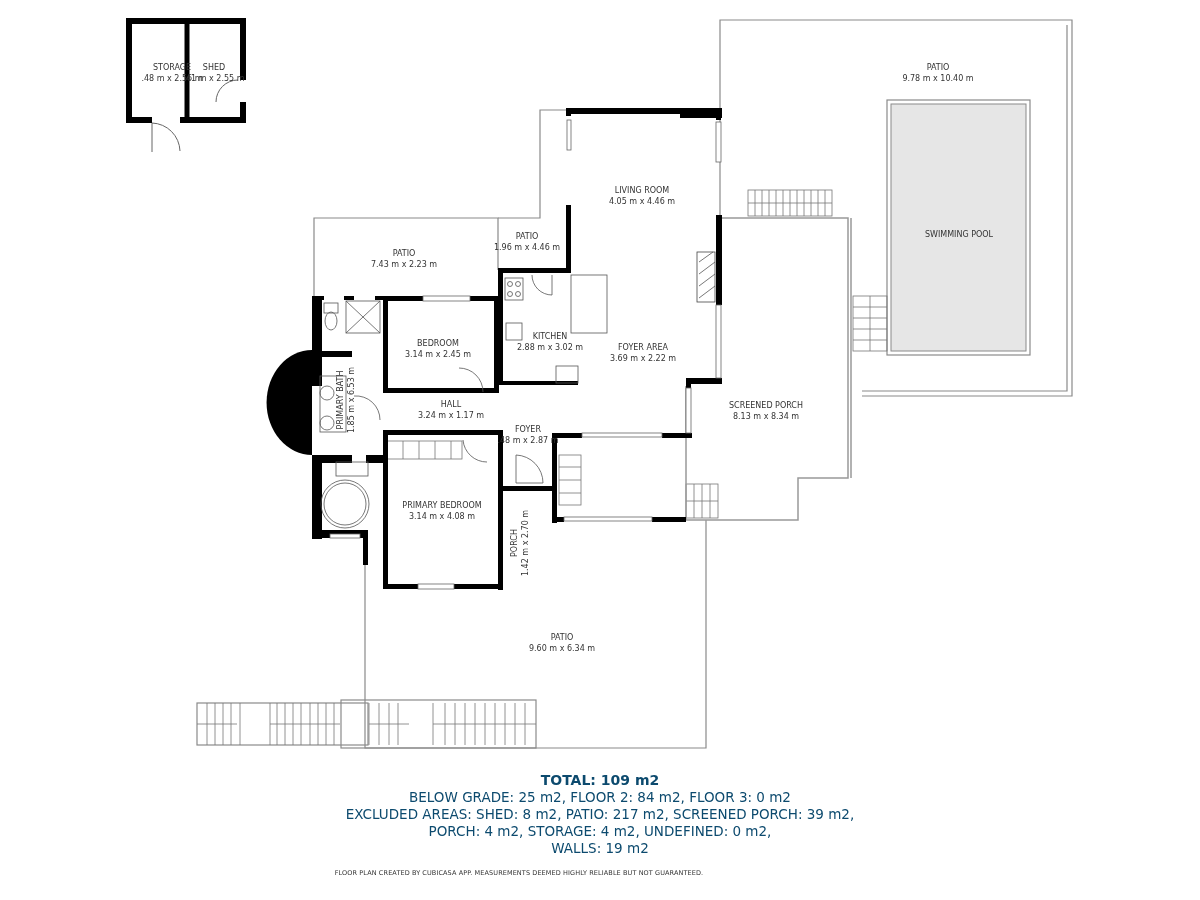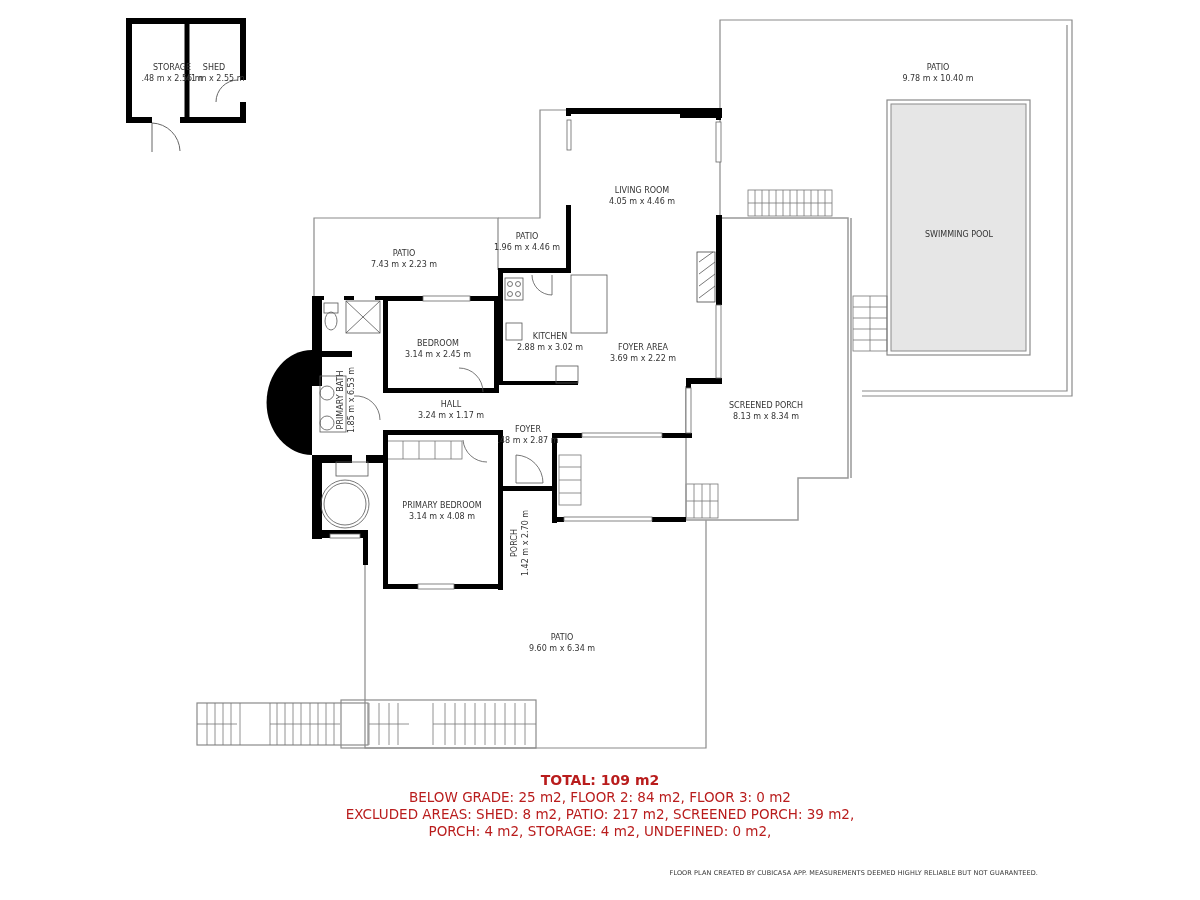--- a/index.html
+++ b/index.html
@@ -2,23 +2,23 @@
 <html><head>
 <meta charset="utf-8">
 <style>
   html, body { margin:0; padding:0; background:#ffffff; }
   body { width:1200px; height:900px; position:relative; overflow:hidden; font-family:"DejaVu Sans", sans-serif; }
   #plan { position:absolute; left:0; top:0; width:1200px; height:900px; }
   .room-label { position:absolute; text-align:center; font-size:8px; color:#333; line-height:11px; white-space:nowrap; transform:translate(-50%,-50%); }
   .room-label .nm { display:block; }
   .room-label .dim { display:block; }
   .vert { transform:translate(-50%,-50%) rotate(-90deg); }
-  #summary { position:absolute; left:0; width:1200px; top:772px; text-align:center; color:#b91c1c; font-size:13.5px; line-height:17px; }
+  #summary { position:absolute; left:0; width:1200px; top:772px; text-align:center; color:#0c4a6e; font-size:13.5px; line-height:17px; }
   #summary .total { font-weight:bold; font-size:14px; }
-  #footer { position:absolute; left:0; width:1038px; top:869px; text-align:right; font-size:6.5px; color:#333; letter-spacing:0.1px; }
+  #footer { position:absolute; left:0; width:1038px; top:869px; text-align:center; font-size:6.5px; color:#333; letter-spacing:0.1px; }
 </style>
 </head>
 <body>
 
 <svg id="plan" viewBox="0 0 1200 900" xmlns="http://www.w3.org/2000/svg">
   <g>
     <rect x="129" y="21" width="114" height="99" fill="none" stroke="#000" stroke-width="6"></rect>
     <line x1="187" y1="21" x2="187" y2="120" stroke="#000" stroke-width="5"></line>
     <rect x="238" y="80" width="8" height="22" fill="#fff"></rect>
     <path d="M238 80 A22 22 0 0 0 216 102" fill="none" stroke="#666" stroke-width="1"></path>
@@ -212,15 +212,16 @@
       <span class="nm">PATIO</span>
       <span class="dim">9.60 m x 6.34 m</span>
     </div>
   </div>
 
 <div id="summary">
   <div class="total">TOTAL: 109 m2</div>
   <div>BELOW GRADE: 25 m2, FLOOR 2: 84 m2, FLOOR 3: 0 m2</div>
   <div>EXCLUDED AREAS: SHED: 8 m2, PATIO: 217 m2, SCREENED PORCH: 39 m2,</div>
   <div>PORCH: 4 m2, STORAGE: 4 m2, UNDEFINED: 0 m2,</div>
+  <div>WALLS: 19 m2</div>
 </div>
 
 <div id="footer">FLOOR PLAN CREATED BY CUBICASA APP. MEASUREMENTS DEEMED HIGHLY RELIABLE BUT NOT GUARANTEED.</div>
 
 </body></html>

